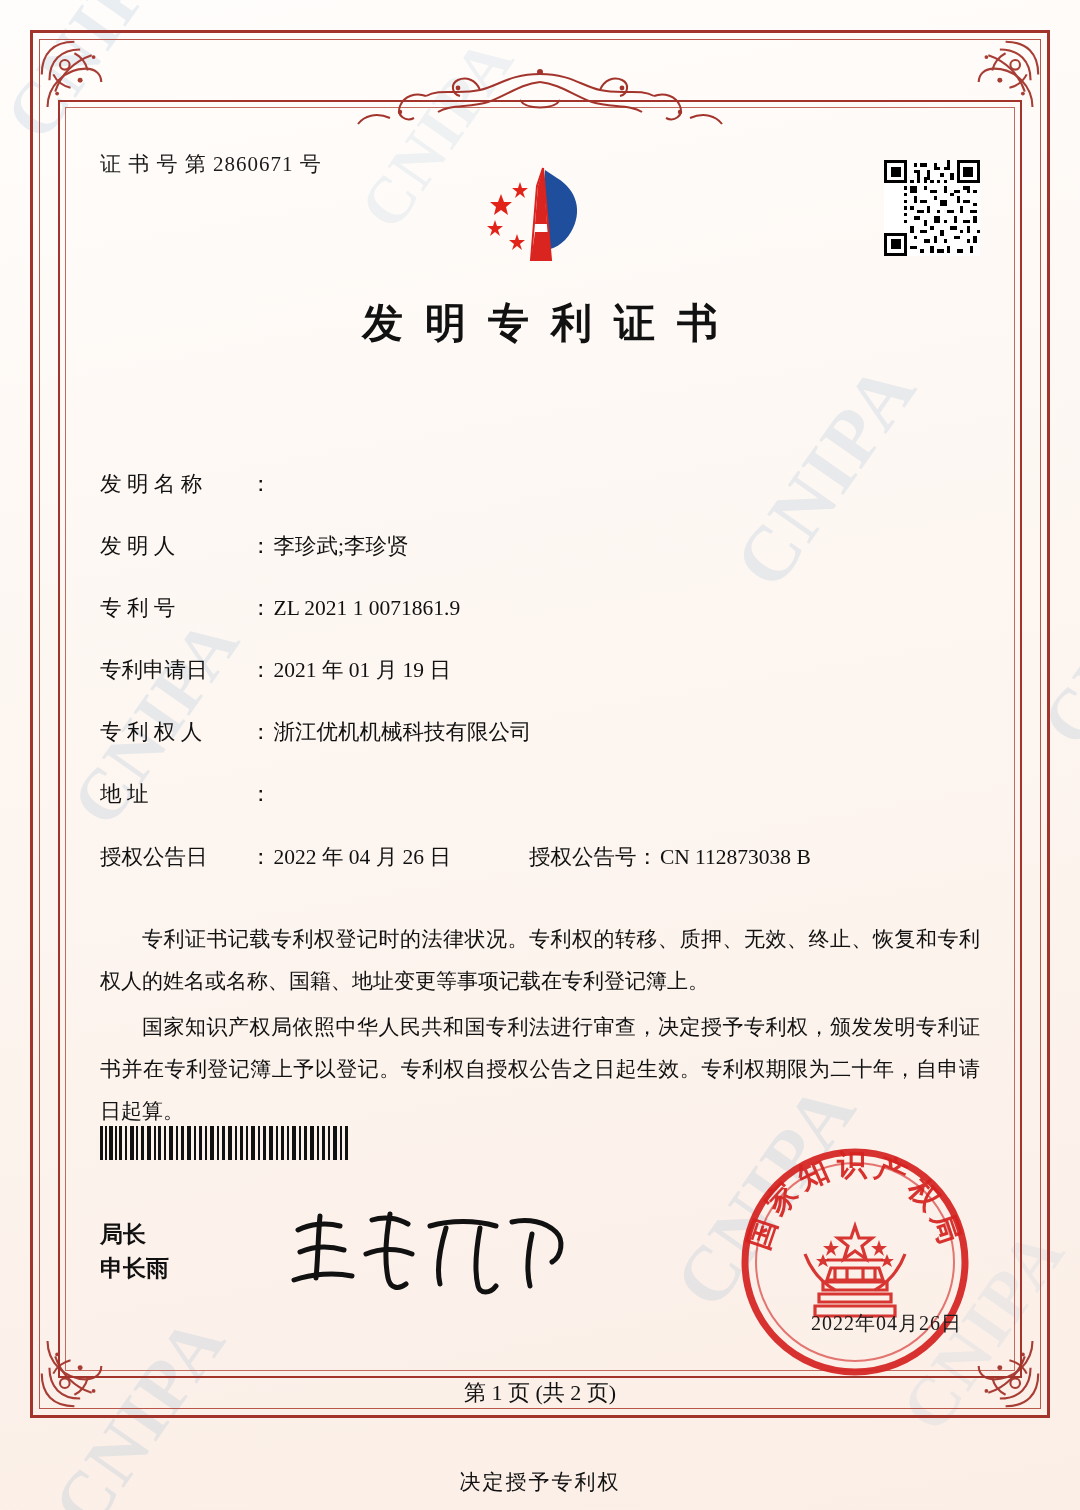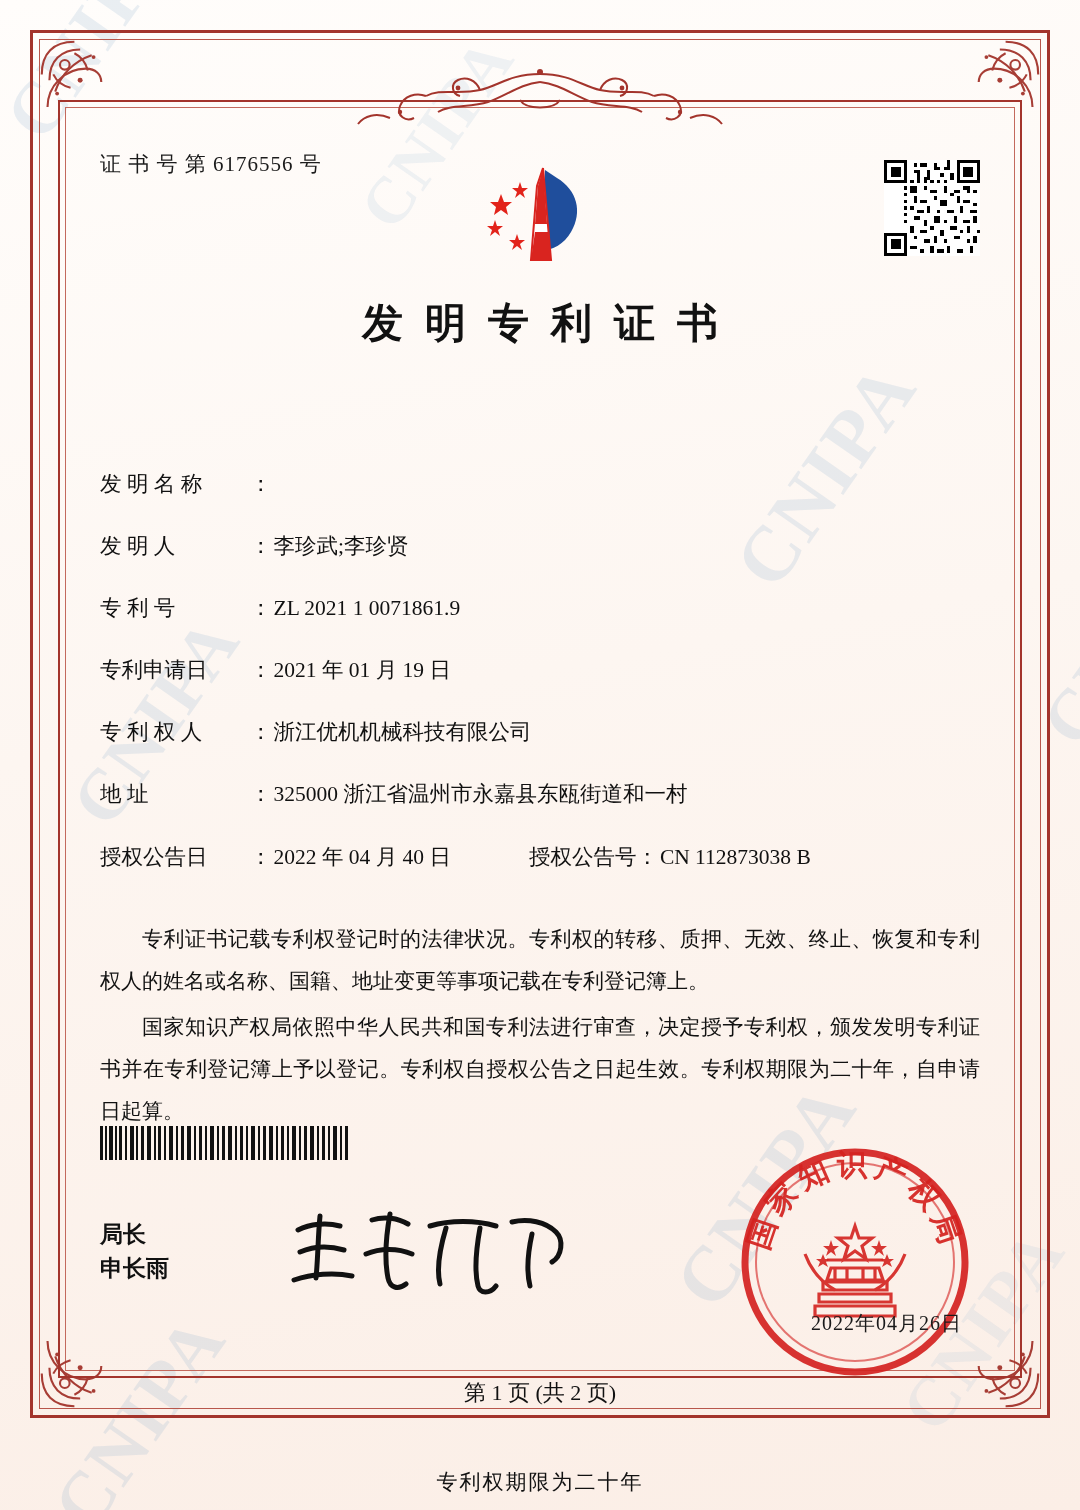--- a/index.html
+++ b/index.html
@@ -352,21 +352,21 @@
         <circle cx="128" cy="28" r="2.4"></circle>
         <circle cx="292" cy="28" r="2.4"></circle>
         <circle cx="70" cy="52" r="2.2"></circle>
         <circle cx="350" cy="52" r="2.2"></circle>
       </g>
     </svg>
   </div>
 
   <div class="content">
 
-    <div class="cert-no">证 书 号 第 6176556 号</div>
+    <div class="cert-no">证 书 号 第 2860671 号</div>
 
     <div class="emblem">
       <svg viewBox="0 0 150 120">
 
         <path d="M80 10 L92 18 C112 30 118 52 106 72 C99 84 88 90 76 91 L80 10 Z" fill="#1f4e9c"></path>
 
         <path d="M78 8 L86 100 L66 100 L72 26 Z" fill="#ffffff" stroke="#d9241f" stroke-width="2"></path>
         <path d="M73 26 L78 8 L82 64 L70 64 Z" fill="#d9241f"></path>
         <path d="M70 72 L84 72 L86 100 L66 100 Z" fill="#d9241f"></path>
 
@@ -512,27 +512,26 @@
 
       <div class="field-row">
         <div class="field-label">专 利 权 人</div>
         <div class="field-colon">：</div>
         <div class="field-value">浙江优机机械科技有限公司</div>
       </div>
 
       <div class="field-row">
         <div class="field-label">地 址</div>
         <div class="field-colon">：</div>
-        <div class="field-value">325000 浙江省温州市永嘉县东瓯街道和一村</div>
       </div>
 
       <div class="field-row dual">
         <div class="field-label">授权公告日</div>
         <div class="field-colon">：</div>
-        <div class="field-value">2022 年 04 月 40 日</div>
+        <div class="field-value">2022 年 04 月 26 日</div>
         <div class="second-label">授权公告号</div>
         <div class="field-colon">：</div>
         <div class="field-value">CN 112873038 B</div>
       </div>
 
     </div>
 
     <div class="paragraphs">
       <p>专利证书记载专利权登记时的法律状况。专利权的转移、质押、无效、终止、恢复和专利权人的姓名或名称、国籍、地址变更等事项记载在专利登记簿上。</p>
       <p>国家知识产权局依照中华人民共和国专利法进行审查，决定授予专利权，颁发发明专利证书并在专利登记簿上予以登记。专利权自授权公告之日起生效。专利权期限为二十年，自申请日起算。</p>
@@ -643,15 +642,15 @@
         <polygon points="144,98 146,104 152,104 147,108 149,114 144,110 139,114 141,108 136,104 142,104"></polygon>
         <polygon points="88,112 90,117 95,117 91,120 93,125 88,122 83,125 85,120 81,117 86,117"></polygon>
         <polygon points="152,112 154,117 159,117 155,120 157,125 152,122 147,125 149,120 145,117 150,117"></polygon>
       </g>
     </svg>
   </div>
 
   <div class="seal-date">2022年04月26日</div>
 
   <div class="page-number">第 1 页 (共 2 页)</div>
-  <div class="footer-note">专利权期限为二十年</div>
+  <div class="footer-note">决定授予专利权</div>
 
 </div>
 
 </body></html>

